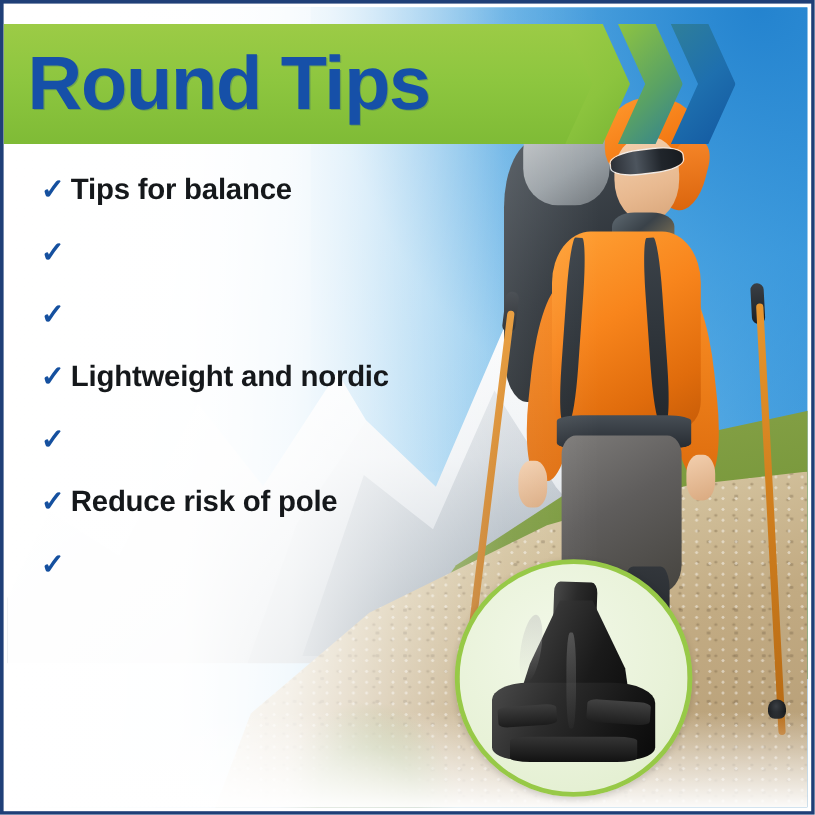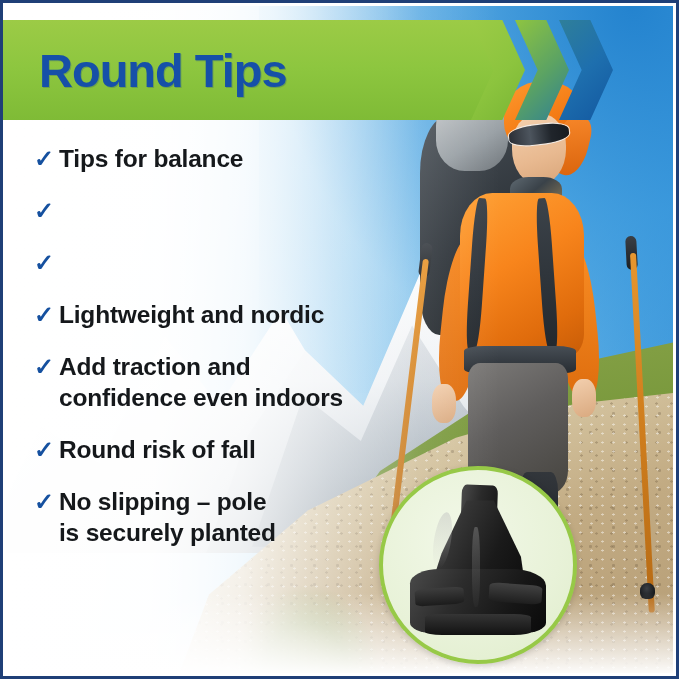--- a/index.html
+++ b/index.html
@@ -340,24 +340,24 @@
   .banner {
     position: absolute;
     left: 0;
     top: 17px;
     width: 74%;
     height: 100px;
     background: linear-gradient(180deg, #9ccb46 0%, #8dc63f 48%, #7fbb36 100%);
   }
   .banner-title {
     position: absolute;
-    left: 36px;
+    left: 20px;
     top: 50%;
     transform: translateY(-50%);
-    font-size: 47px;
+    font-size: 63px;
     font-weight: 700;
     color: #1650a8;
     letter-spacing: -1px;
     line-height: 1;
     white-space: nowrap;
     text-shadow: 1px 1px 0 rgba(20,60,130,.25);
   }
   .chev {
     position: absolute;
     top: 17px;
@@ -565,33 +565,29 @@
       <span class="check">✓</span>
     </div>
 
     <div class="bullet">
       <span class="check">✓</span>
       <span class="bullet-text">Lightweight and nordic</span>
     </div>
 
     <div class="bullet">
       <span class="check">✓</span>
-      <span class="bullet-text">Add traction and
-confidence even indoors</span>
     </div>
 
     <div class="bullet">
       <span class="check">✓</span>
-      <span class="bullet-text">Round risk of fall</span>
+      <span class="bullet-text">Reduce risk of pole</span>
     </div>
 
     <div class="bullet">
       <span class="check">✓</span>
-      <span class="bullet-text">No slipping – pole
-is securely planted</span>
     </div>
 
   </div>
 
   <div class="inset">
     <div class="tip tip-shaft"></div>
     <div class="tip tip-cone"></div>
     <div class="tip tip-shine"></div>
     <div class="tip tip-body"></div>
     <div class="tip tip-groove"></div>

